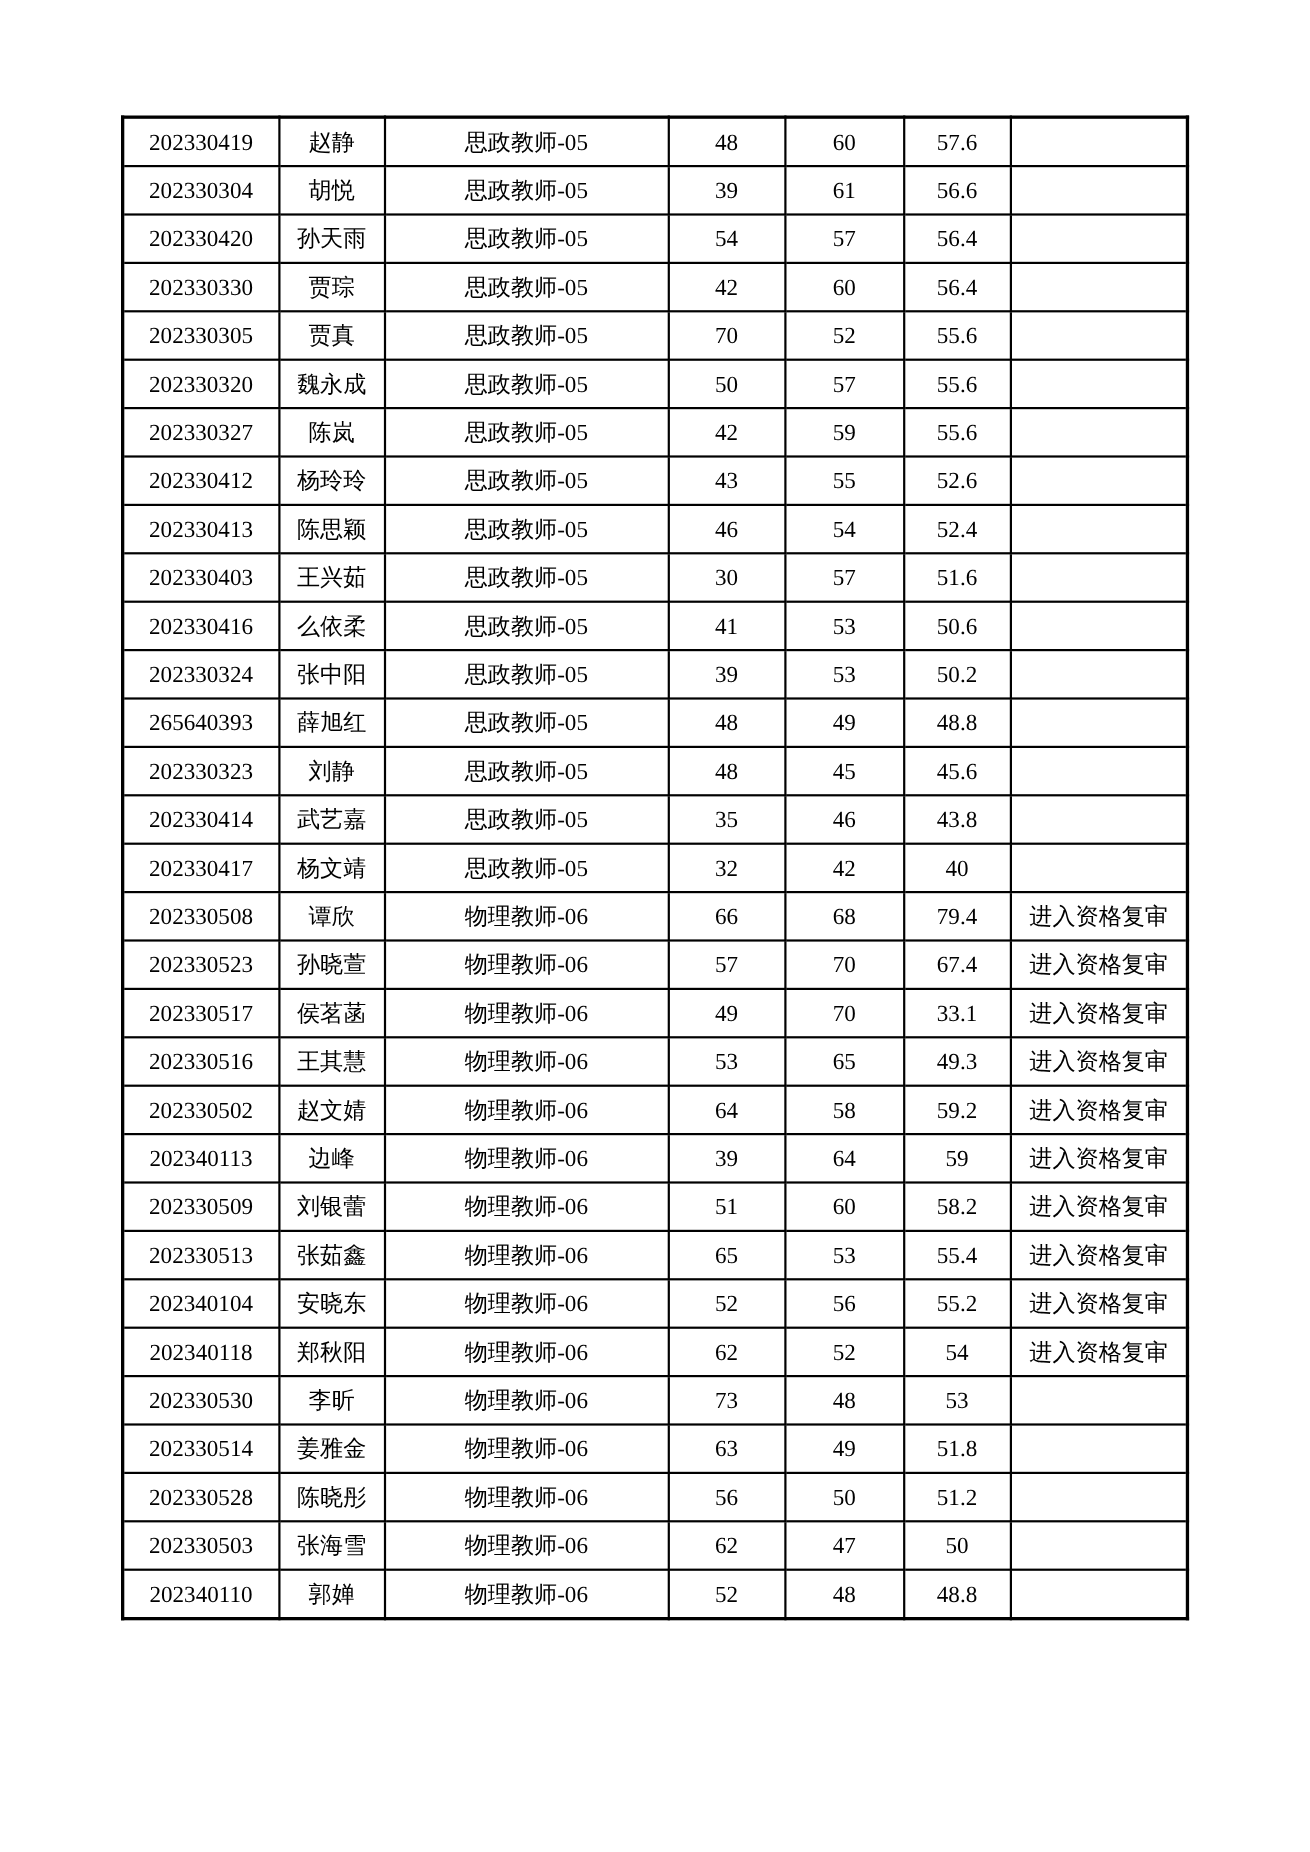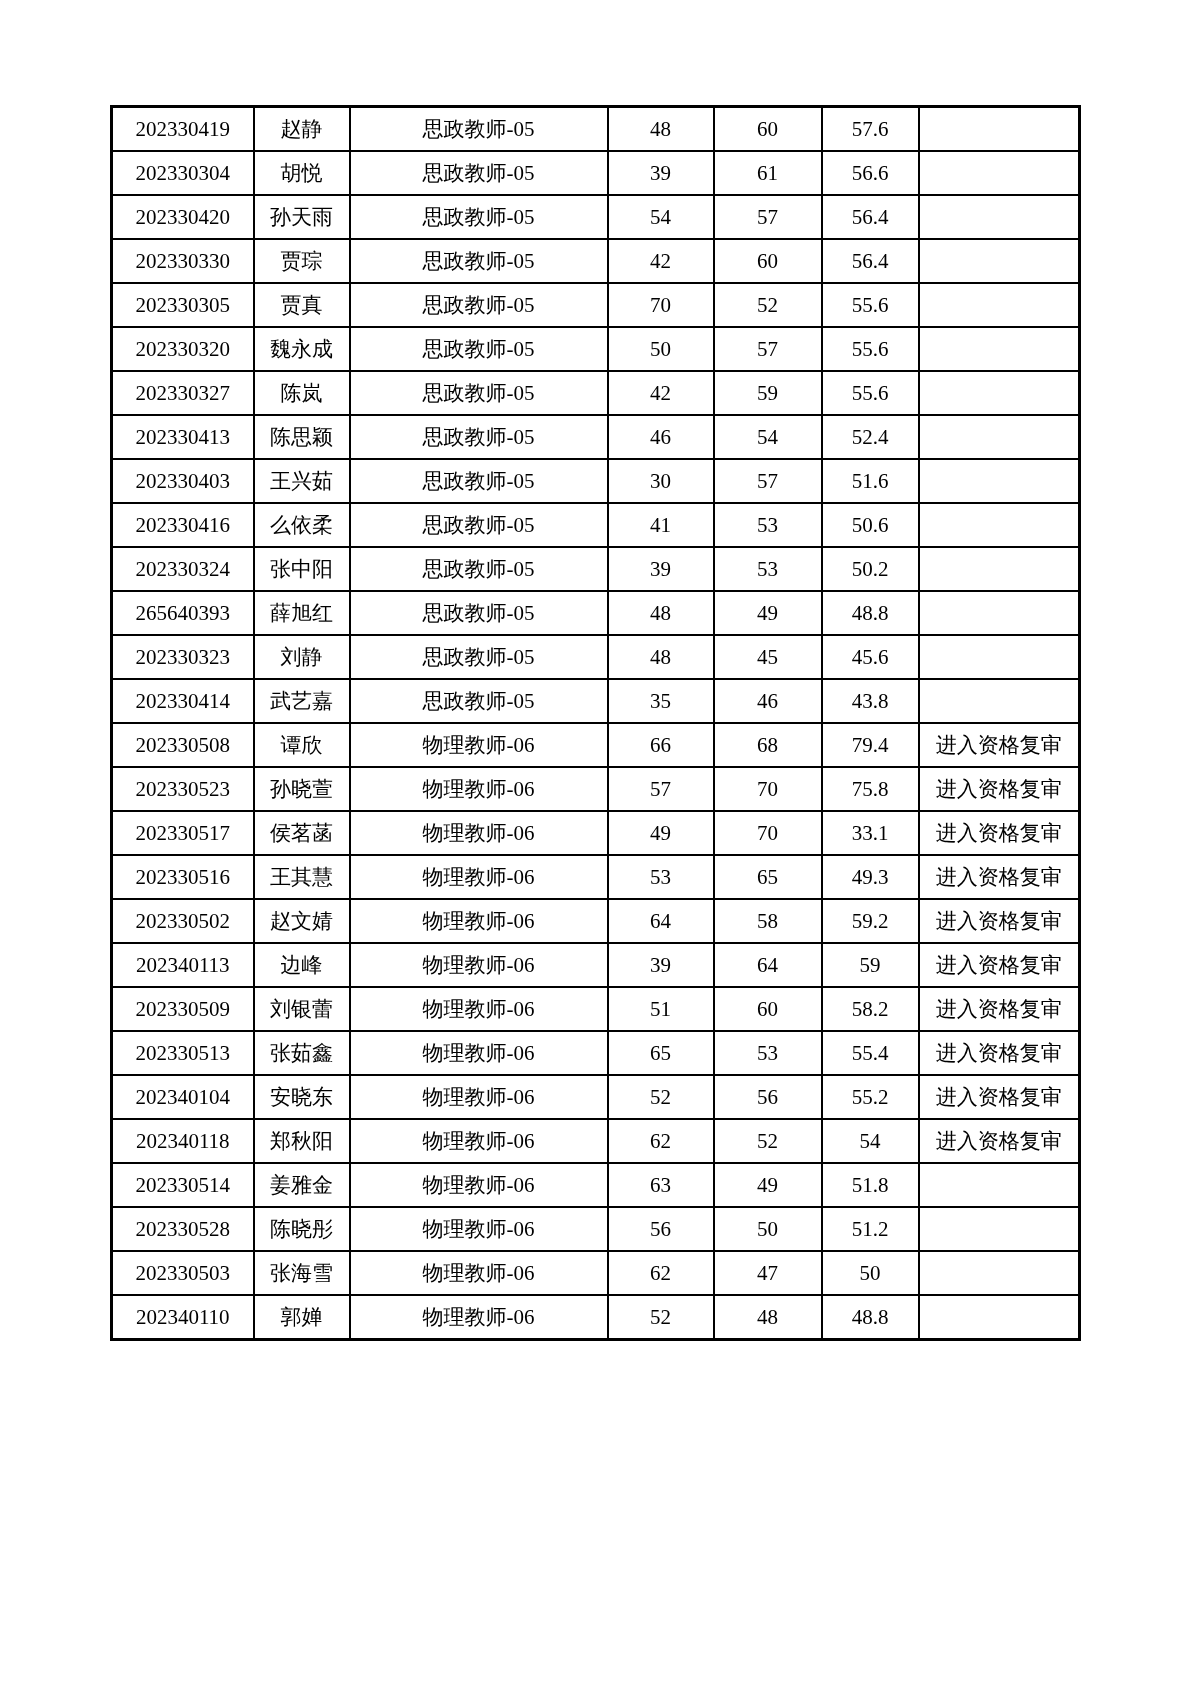--- a/index.html
+++ b/index.html
@@ -110,20 +110,29 @@
         <tr>
     <td>202330327</td>
     <td>陈岚</td>
     <td>思政教师-05</td>
     <td>42</td>
     <td>59</td>
     <td>55.6</td>
     <td></td>
   </tr>
         <tr>
+    <td>202330412</td>
+    <td>杨玲玲</td>
+    <td>思政教师-05</td>
+    <td>43</td>
+    <td>55</td>
+    <td>52.6</td>
+    <td></td>
+  </tr>
+        <tr>
     <td>202330413</td>
     <td>陈思颖</td>
     <td>思政教师-05</td>
     <td>46</td>
     <td>54</td>
     <td>52.4</td>
     <td></td>
   </tr>
         <tr>
     <td>202330403</td>
@@ -173,35 +182,44 @@
         <tr>
     <td>202330414</td>
     <td>武艺嘉</td>
     <td>思政教师-05</td>
     <td>35</td>
     <td>46</td>
     <td>43.8</td>
     <td></td>
   </tr>
         <tr>
+    <td>202330417</td>
+    <td>杨文靖</td>
+    <td>思政教师-05</td>
+    <td>32</td>
+    <td>42</td>
+    <td>40</td>
+    <td></td>
+  </tr>
+        <tr>
     <td>202330508</td>
     <td>谭欣</td>
     <td>物理教师-06</td>
     <td>66</td>
     <td>68</td>
     <td>79.4</td>
     <td>进入资格复审</td>
   </tr>
         <tr>
     <td>202330523</td>
     <td>孙晓萱</td>
     <td>物理教师-06</td>
     <td>57</td>
     <td>70</td>
-    <td>75.8</td>
+    <td>67.4</td>
     <td>进入资格复审</td>
   </tr>
         <tr>
     <td>202330517</td>
     <td>侯茗菡</td>
     <td>物理教师-06</td>
     <td>49</td>
     <td>70</td>
     <td>33.1</td>
     <td>进入资格复审</td>
@@ -261,20 +279,29 @@
     <td>进入资格复审</td>
   </tr>
         <tr>
     <td>202340118</td>
     <td>郑秋阳</td>
     <td>物理教师-06</td>
     <td>62</td>
     <td>52</td>
     <td>54</td>
     <td>进入资格复审</td>
+  </tr>
+        <tr>
+    <td>202330530</td>
+    <td>李昕</td>
+    <td>物理教师-06</td>
+    <td>73</td>
+    <td>48</td>
+    <td>53</td>
+    <td></td>
   </tr>
         <tr>
     <td>202330514</td>
     <td>姜雅金</td>
     <td>物理教师-06</td>
     <td>63</td>
     <td>49</td>
     <td>51.8</td>
     <td></td>
   </tr>

